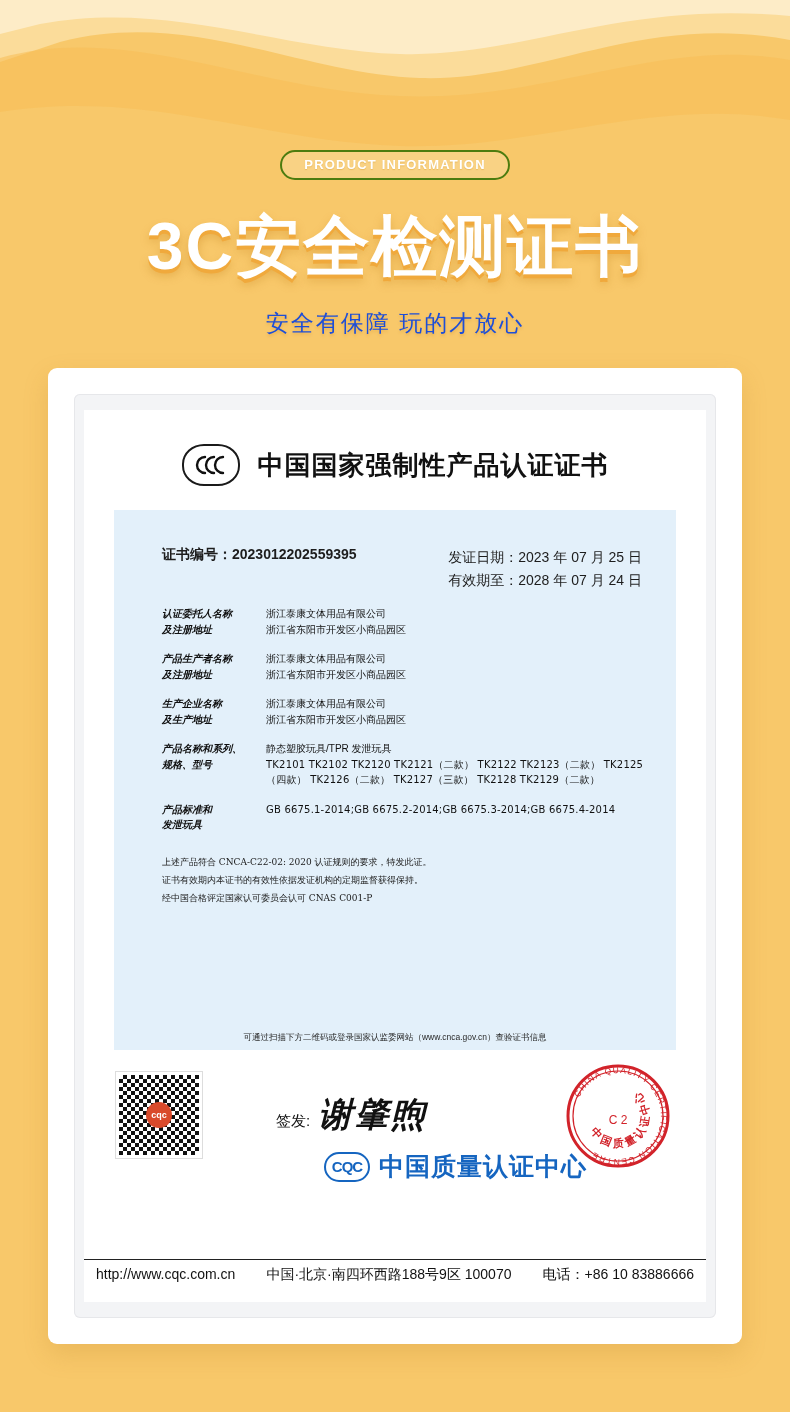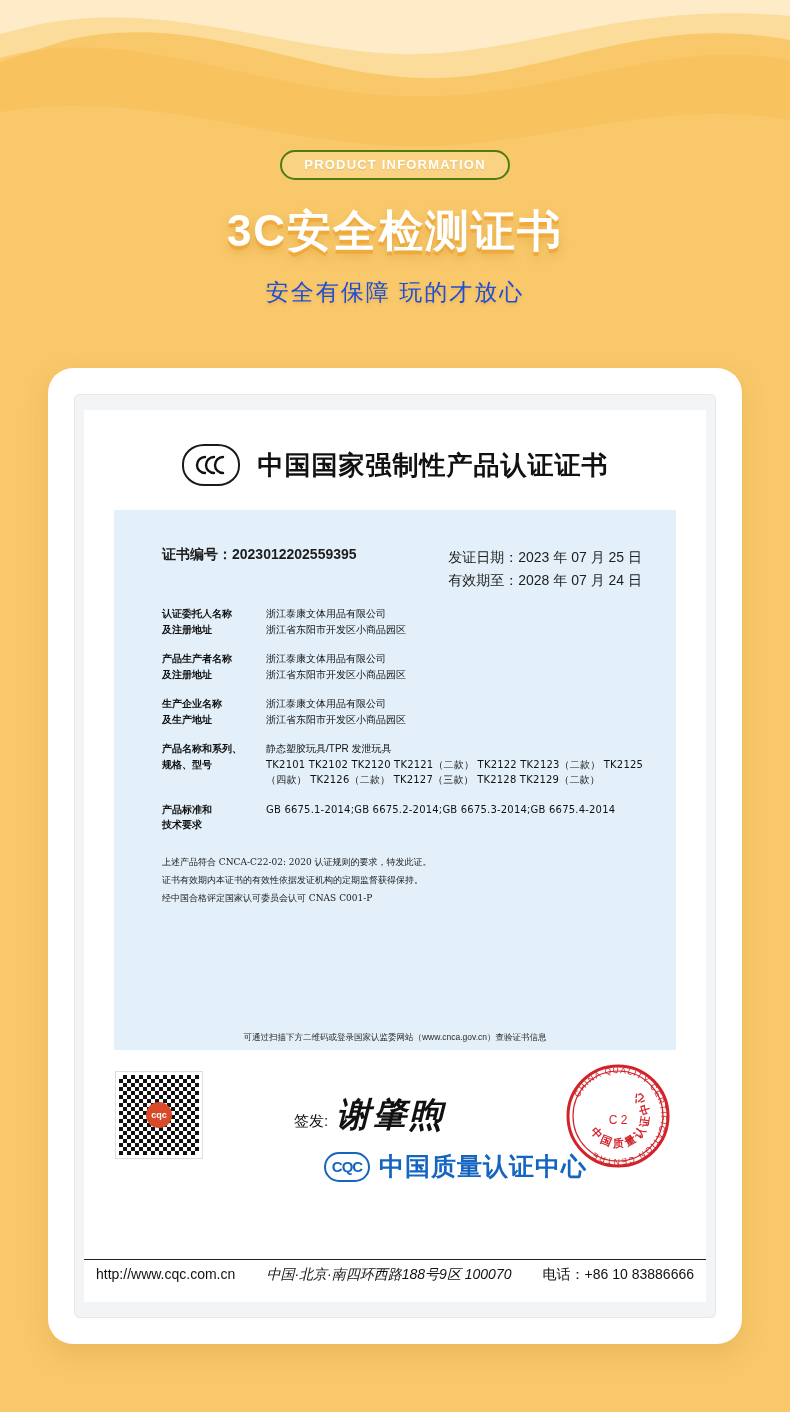--- a/index.html
+++ b/index.html
@@ -39,21 +39,21 @@
     border-radius: 20px;
     background: rgba(255,255,255,0.18);
     color: #fff;
     font-size: 13px;
     letter-spacing: 1.2px;
     font-weight: bold;
     text-shadow: 0 1px 1px rgba(200,140,30,.35);
   }
   .main-title {
     margin-top: 22px;
-    font-size: 44px;
+    font-size: 66px;
     font-weight: bold;
     color: #ffffff;
     letter-spacing: 2px;
     text-shadow:
       0 4px 0 #f0a93c,
       0 6px 10px rgba(190,120,20,.35);
   }
   .sub-title {
     margin-top: 16px;
     font-size: 23px;
@@ -61,21 +61,21 @@
     letter-spacing: 2px;
     text-shadow: 0 2px 3px rgba(190,120,20,.28);
   }
 
   
   .frame-outer {
     position: absolute;
     top: 368px; left: 48px;
     width: 694px; height: 976px;
     background: #ffffff;
-    border-radius: 25px;
+    border-radius: 9px;
     box-shadow: 0 10px 26px rgba(180,120,30,.20);
     z-index: 4;
   }
   .frame-inner {
     position: absolute;
     top: 26px; left: 26px;
     width: 642px; height: 924px;
     background: #f3f4f6;
     border-radius: 6px;
     box-shadow: inset 0 0 0 1px #e6e7ea;
@@ -141,20 +141,21 @@
     padding-left: 26px;
     font-size: 10px;
     line-height: 1.55;
   }
   .field-label {
     width: 104px;
     flex: 0 0 104px;
     font-weight: bold;
     color: #101010;
     line-height: 1.55;
+    font-style: italic;
   }
   .field-label div { white-space: nowrap; }
   .field-value {
     color: #111;
     line-height: 1.55;
   }
   .field-value div { white-space: nowrap; }
   .field-value .mono {
     font-family: "DejaVu Sans", sans-serif;
     letter-spacing: .2px;
@@ -201,21 +202,21 @@
     border-radius: 50%;
     background: #d94a2b;
     color: #fff;
     font-size: 9px;
     display: flex; align-items: center; justify-content: center;
     font-weight: bold;
   }
 
   .sign-row {
     position: absolute;
-    top: 34px; left: 210px;
+    top: 34px; left: 192px;
     display: flex;
     align-items: baseline;
     gap: 8px;
   }
   .sign-label { font-size: 15px; color: #111; }
   .sign-name {
     font-family: "DejaVu Serif", serif;
     font-size: 34px;
     font-style: italic;
     font-weight: bold;
@@ -259,21 +260,21 @@
     width: 622px;
     border-top: 1px solid #222;
     padding-top: 6px;
     display: flex;
     justify-content: space-between;
     font-size: 14px;
     color: #111;
     padding-left: 12px;
     padding-right: 12px;
   }
-  .cert-footer .mid { text-align: center; font-style: italic; }
+  .cert-footer .mid { text-align: center; }
 </style>
 </head>
 <body>
 
 <div class="wave-wrap">
   <svg width="790" height="260" viewBox="0 0 790 260" xmlns="http://www.w3.org/2000/svg">
     <rect x="0" y="0" width="790" height="260" fill="#f8c86a"></rect>
     <path d="M0,0 L790,0 L790,40 C640,12 540,82 420,78 C300,74 190,8 60,42 L0,62 Z" fill="#fbdc9a"></path>
     <path d="M0,0 L790,0 L790,16 C620,0 520,58 400,54 C280,50 170,0 40,24 L0,34 Z" fill="#fdecc7"></path>
     <path d="M0,58 C130,22 250,90 400,96 C550,102 660,36 790,60 L790,120 C650,96 540,150 400,146 C260,142 150,88 0,112 Z" fill="#f7bd55" opacity="0.55"></path>
@@ -355,21 +356,21 @@
           <div class="field-value">
             <div>静态塑胶玩具/TPR 发泄玩具</div>
             <div class="mono">TK2101    TK2102    TK2120    TK2121（二款）  TK2122      TK2123（二款）    TK2125</div>
             <div class="mono">（四款）  TK2126（二款）    TK2127（三款）   TK2128    TK2129（二款）</div>
           </div>
         </div>
 
         <div class="field">
           <div class="field-label">
             <div>产品标准和</div>
-            <div>技术要求</div>
+            <div>发泄玩具</div>
           </div>
           <div class="field-value">
             <div class="mono">GB 6675.1-2014;GB 6675.2-2014;GB 6675.3-2014;GB 6675.4-2014</div>
           </div>
         </div>
 
         <div class="notes">
           <div>上述产品符合 CNCA-C22-02: 2020 认证规则的要求，特发此证。</div>
           <div>证书有效期内本证书的有效性依据发证机构的定期监督获得保持。</div>
           <div>经中国合格评定国家认可委员会认可 CNAS C001-P</div>

